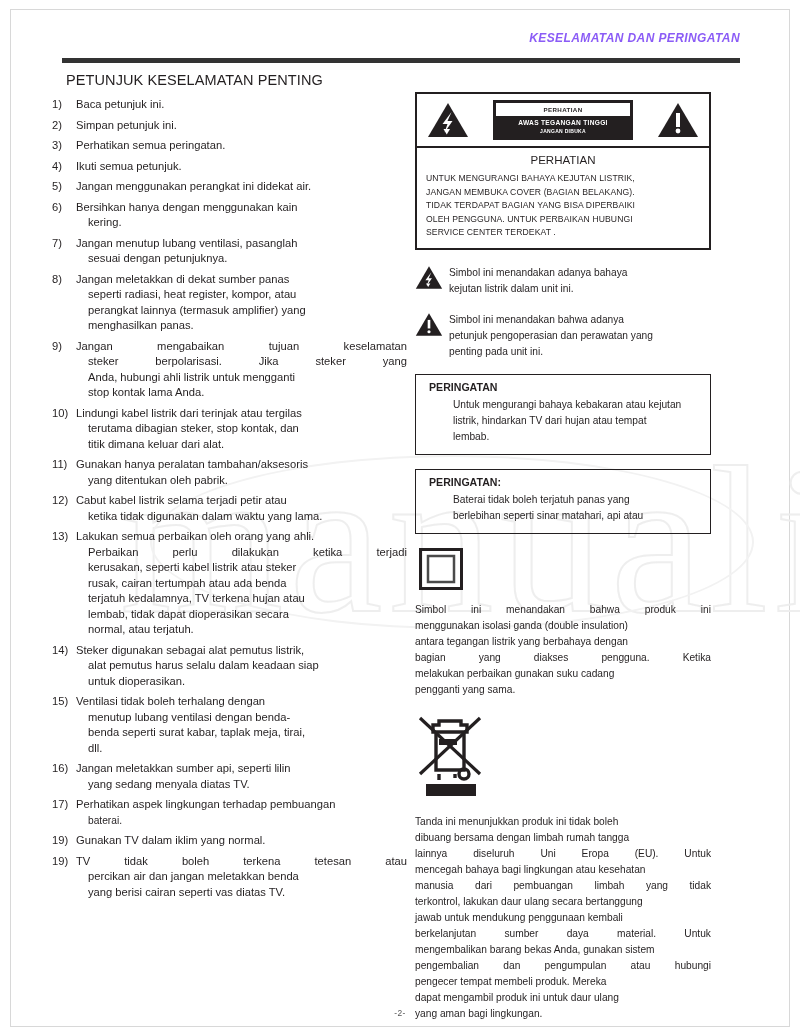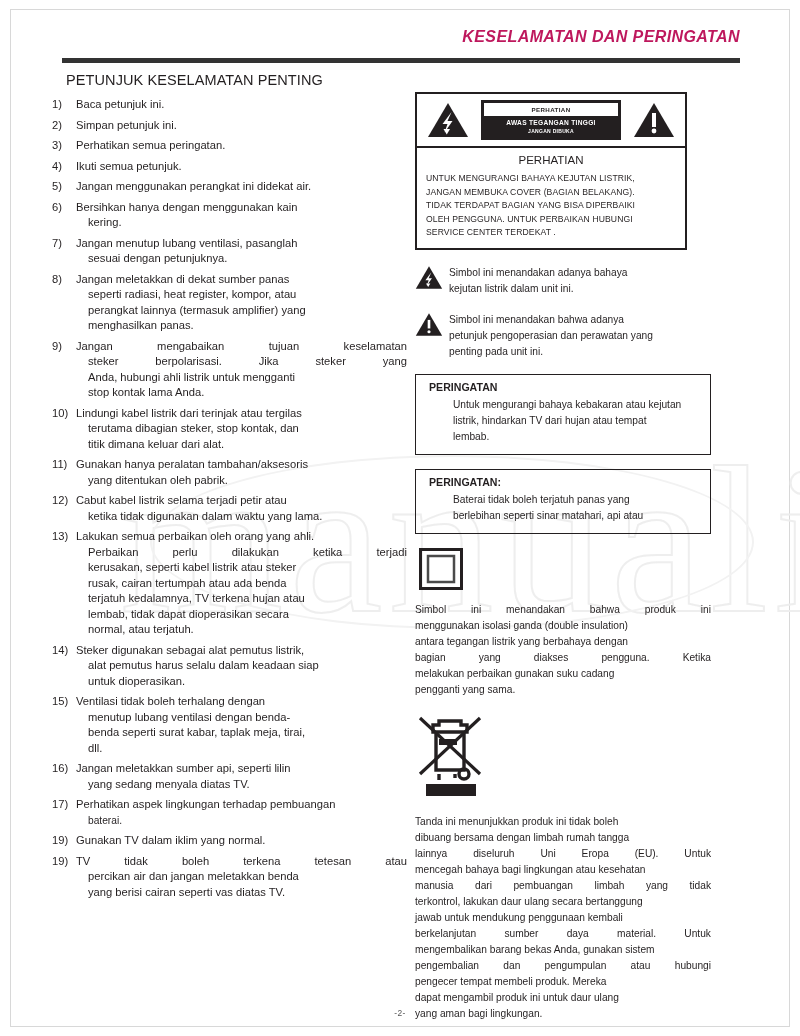--- a/index.html
+++ b/index.html
@@ -62,25 +62,25 @@
 
   
   .doc-header {
     position: absolute;
     left: 62px;
     top: 28px;
     width: 678px;
     text-align: right;
   }
   .doc-header .htitle {
-    font-size: 16px;
+    font-size: 12px;
     font-weight: bold;
     font-style: italic;
     letter-spacing: 0.4px;
-    color: #be185d;
+    color: #8b5cf6;
   }
   .rule {
     position: absolute;
     left: 62px;
     top: 58px;
     width: 678px;
     height: 5px;
     background: #333333;
   }
 
@@ -130,21 +130,21 @@
   ol.inst li .txt .ln.ind { padding-left: 12px; }
   ol.inst li .txt .ln.just {
     display: flex;
     justify-content: space-between;
   }
 
   
   .caution-box {
     border: 2px solid #231f20;
     box-sizing: border-box;
-    width: 272px;
+    width: 296px;
   }
   .caution-top {
     display: flex;
     align-items: center;
     justify-content: space-between;
     padding: 6px 10px 6px 10px;
     border-bottom: 2px solid #231f20;
   }
   .tri {
     position: relative;

